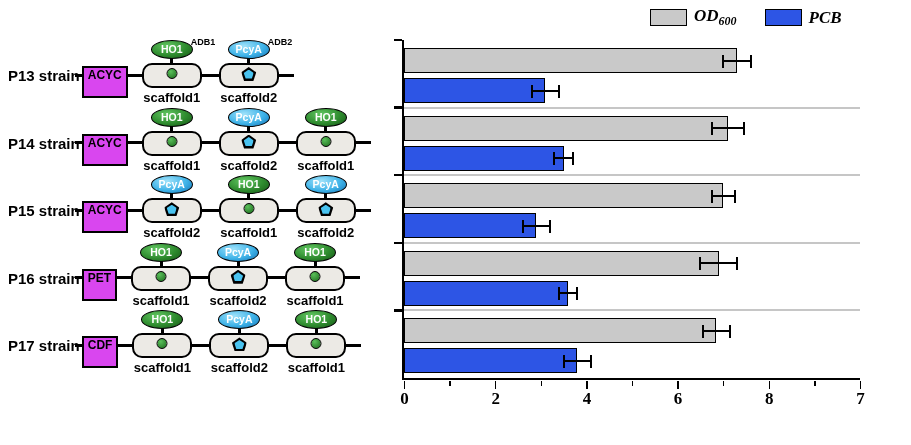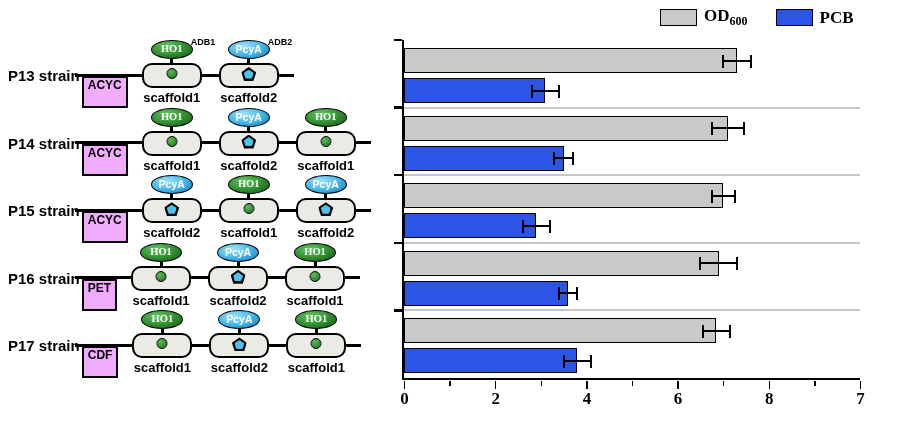--- a/index.html
+++ b/index.html
@@ -5,24 +5,24 @@
   *{box-sizing:border-box;margin:0;padding:0;}
   html,body{background:#fff;}
   body{width:911px;height:445px;position:relative;overflow:hidden;font-family:"Liberation Sans",sans-serif;color:#000;}
 
   
   #diagram{position:absolute;left:0;top:0;width:402px;height:445px;}
   .strain-row{position:absolute;left:0;width:402px;height:68px;display:flex;align-items:flex-start;}
   .strain-name{font-weight:bold;font-size:15px;margin-top:27px;margin-left:8px;white-space:nowrap;flex:0 0 auto;}
   .construct{position:relative;display:flex;margin-left:2px;gap:11px;align-items:flex-start;}
   .bb-line{position:absolute;top:33.5px;height:3px;left:-7px;right:-12px;background:#000;}
-  .backbone{position:relative;z-index:2;margin-top:36px;height:32px;border:2px solid #000;background:#f0abfc;font-weight:bold;font-size:12px;line-height:14px;padding:0 4px;white-space:nowrap;}
+  .backbone{position:relative;z-index:2;margin-top:26px;height:32px;border:2px solid #000;background:#d946ef;font-weight:bold;font-size:12px;line-height:14px;padding:0 4px;white-space:nowrap;}
   .unit{position:relative;width:66px;height:66px;flex:0 0 auto;}
   .enzyme{position:absolute;top:0;left:50%;transform:translateX(-50%);width:42px;height:19px;border:1.5px solid #000;border-radius:50%;color:#fff;font-weight:bold;font-size:10.5px;text-align:center;line-height:16px;z-index:3;}
-  .enz-ho1{background:radial-gradient(ellipse at 38% 30%,#63c763 0%,#2e8b2e 55%,#145214 100%);font-family:Liberation Serif, serif;}
+  .enz-ho1{background:radial-gradient(ellipse at 38% 30%,#63c763 0%,#2e8b2e 55%,#145214 100%);}
   .enz-pcya{background:radial-gradient(ellipse at 38% 30%,#9fe2fa 0%,#3fb3e8 55%,#0f6fb5 100%);}
   .stem{position:absolute;top:17px;left:50%;margin-left:-1.5px;width:3px;height:8px;background:#000;z-index:1;}
   .sbox{position:absolute;top:23px;left:3px;right:3px;height:25px;border:2.5px solid #000;border-radius:10px;background:#eceae5;z-index:2;}
   .site{position:absolute;left:50%;transform:translateX(-50%);}
   .site-circle{top:3px;width:11px;height:11px;border-radius:50%;border:1.5px solid #000;background:radial-gradient(circle at 35% 30%,#5abf5a,#1c6b1c);}
   .pent-outer{top:2px;width:15px;height:14px;background:#000;clip-path:polygon(50% 0,100% 38%,81% 100%,19% 100%,0 38%);}
   .pent-inner{position:absolute;left:2.5px;top:2.5px;width:10px;height:9px;background:#49c3f0;clip-path:polygon(50% 0,100% 38%,81% 100%,19% 100%,0 38%);}
   .unit-label{position:absolute;top:50px;left:-5px;right:-5px;text-align:center;font-size:13px;font-weight:bold;}
   .adb{position:absolute;top:-3px;left:calc(50% + 19px);font-size:9px;font-weight:bold;z-index:4;white-space:nowrap;}
 
@@ -37,21 +37,21 @@
   .cap{position:absolute;top:-7px;width:2px;height:13px;background:#000;}
   .cap-l{left:-1px;}
   .cap-r{right:-1px;}
   #xaxis{position:absolute;left:2.5px;top:378px;width:456px;height:32px;}
   .tick{position:absolute;top:2.5px;width:1.5px;background:#000;}
   .tick.major{height:8px;}
   .tick.minor{height:5px;}
   .ticklab{position:absolute;top:11px;transform:translateX(-50%);font-family:"Liberation Serif",serif;font-weight:bold;font-size:17px;}
   #xtitle{position:absolute;left:2.5px;top:409px;width:456px;text-align:center;font-family:"Liberation Serif",serif;font-weight:bold;font-size:18px;}
   #xtitle sub{font-size:13px;}
-  #legend{position:absolute;left:258px;top:6px;display:flex;gap:28px;align-items:center;}
+  #legend{position:absolute;left:248px;top:6px;display:flex;gap:28px;align-items:center;font-style:italic;}
   .leg-item{display:flex;align-items:center;gap:7px;}
   .swatch{width:37px;height:17px;border:1.5px solid #000;display:inline-block;}
   .leg-label{font-family:"Liberation Serif",serif;font-weight:bold;font-size:17px;}
   .leg-label sub{font-size:12px;}
 </style>
 </head>
 <body>
 
 <div id="app">
   <div id="diagram">

